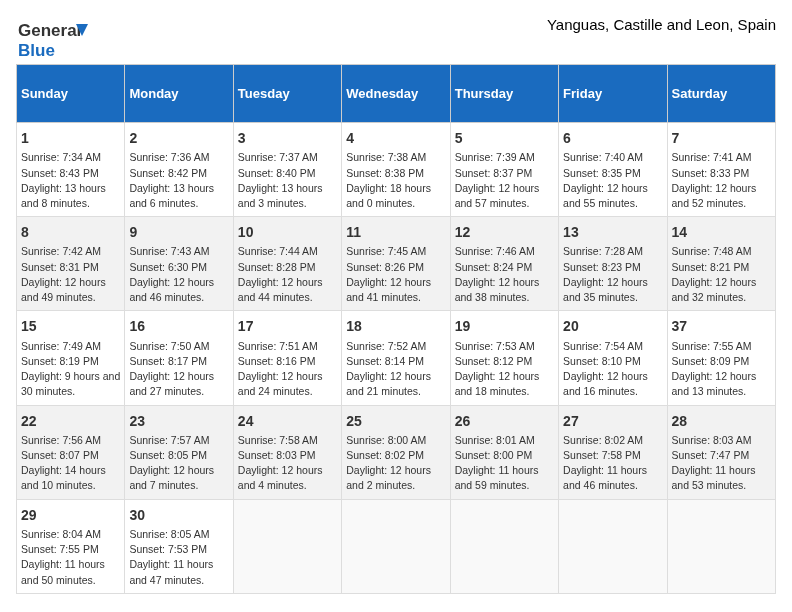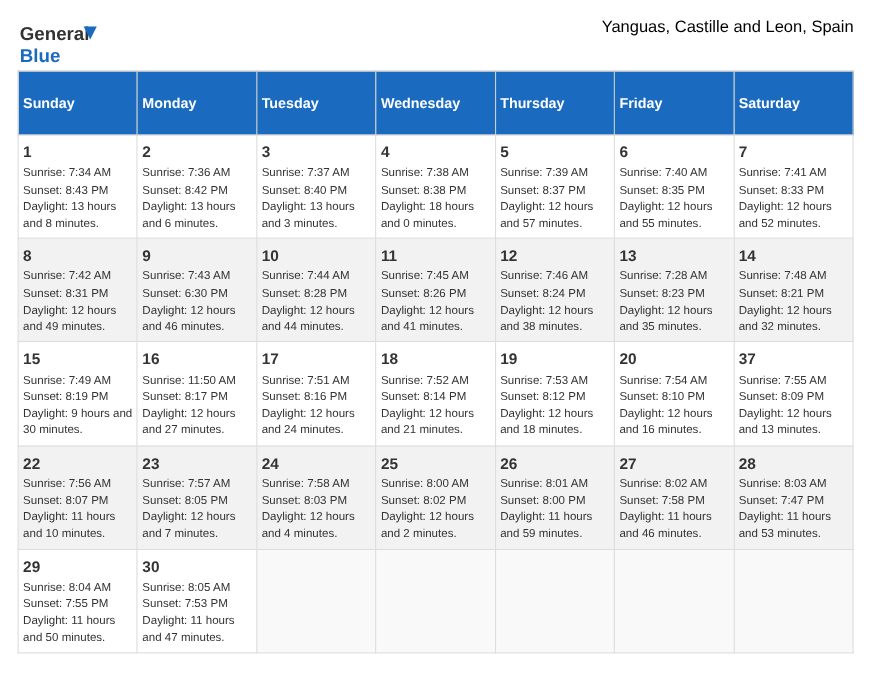--- a/index.html
+++ b/index.html
@@ -112,29 +112,29 @@
         <td><span class="day-num">8</span><span>Sunrise: 7:42 AM</span><br><span>Sunset: 8:31 PM</span><br><span>Daylight: 12 hours and 49 minutes.</span></td>
         <td><span class="day-num">9</span><span>Sunrise: 7:43 AM</span><br><span>Sunset: 6:30 PM</span><br><span>Daylight: 12 hours and 46 minutes.</span></td>
         <td><span class="day-num">10</span><span>Sunrise: 7:44 AM</span><br><span>Sunset: 8:28 PM</span><br><span>Daylight: 12 hours and 44 minutes.</span></td>
         <td><span class="day-num">11</span><span>Sunrise: 7:45 AM</span><br><span>Sunset: 8:26 PM</span><br><span>Daylight: 12 hours and 41 minutes.</span></td>
         <td><span class="day-num">12</span><span>Sunrise: 7:46 AM</span><br><span>Sunset: 8:24 PM</span><br><span>Daylight: 12 hours and 38 minutes.</span></td>
         <td><span class="day-num">13</span><span>Sunrise: 7:28 AM</span><br><span>Sunset: 8:23 PM</span><br><span>Daylight: 12 hours and 35 minutes.</span></td>
         <td><span class="day-num">14</span><span>Sunrise: 7:48 AM</span><br><span>Sunset: 8:21 PM</span><br><span>Daylight: 12 hours and 32 minutes.</span></td>
       </tr>
       <tr>
         <td><span class="day-num">15</span><span>Sunrise: 7:49 AM</span><br><span>Sunset: 8:19 PM</span><br><span>Daylight: 9 hours and 30 minutes.</span></td>
-        <td><span class="day-num">16</span><span>Sunrise: 11:50 AM</span><br><span>Sunset: 8:17 PM</span><br><span>Daylight: 12 hours and 27 minutes.</span></td>
+        <td><span class="day-num">16</span><span>Sunrise: 7:50 AM</span><br><span>Sunset: 8:17 PM</span><br><span>Daylight: 12 hours and 27 minutes.</span></td>
         <td><span class="day-num">17</span><span>Sunrise: 7:51 AM</span><br><span>Sunset: 8:16 PM</span><br><span>Daylight: 12 hours and 24 minutes.</span></td>
         <td><span class="day-num">18</span><span>Sunrise: 7:52 AM</span><br><span>Sunset: 8:14 PM</span><br><span>Daylight: 12 hours and 21 minutes.</span></td>
         <td><span class="day-num">19</span><span>Sunrise: 7:53 AM</span><br><span>Sunset: 8:12 PM</span><br><span>Daylight: 12 hours and 18 minutes.</span></td>
         <td><span class="day-num">20</span><span>Sunrise: 7:54 AM</span><br><span>Sunset: 8:10 PM</span><br><span>Daylight: 12 hours and 16 minutes.</span></td>
         <td><span class="day-num">37</span><span>Sunrise: 7:55 AM</span><br><span>Sunset: 8:09 PM</span><br><span>Daylight: 12 hours and 13 minutes.</span></td>
       </tr>
       <tr>
-        <td><span class="day-num">22</span><span>Sunrise: 7:56 AM</span><br><span>Sunset: 8:07 PM</span><br><span>Daylight: 11 hours and 10 minutes.</span></td>
+        <td><span class="day-num">22</span><span>Sunrise: 7:56 AM</span><br><span>Sunset: 8:07 PM</span><br><span>Daylight: 14 hours and 10 minutes.</span></td>
         <td><span class="day-num">23</span><span>Sunrise: 7:57 AM</span><br><span>Sunset: 8:05 PM</span><br><span>Daylight: 12 hours and 7 minutes.</span></td>
         <td><span class="day-num">24</span><span>Sunrise: 7:58 AM</span><br><span>Sunset: 8:03 PM</span><br><span>Daylight: 12 hours and 4 minutes.</span></td>
         <td><span class="day-num">25</span><span>Sunrise: 8:00 AM</span><br><span>Sunset: 8:02 PM</span><br><span>Daylight: 12 hours and 2 minutes.</span></td>
         <td><span class="day-num">26</span><span>Sunrise: 8:01 AM</span><br><span>Sunset: 8:00 PM</span><br><span>Daylight: 11 hours and 59 minutes.</span></td>
         <td><span class="day-num">27</span><span>Sunrise: 8:02 AM</span><br><span>Sunset: 7:58 PM</span><br><span>Daylight: 11 hours and 46 minutes.</span></td>
         <td><span class="day-num">28</span><span>Sunrise: 8:03 AM</span><br><span>Sunset: 7:47 PM</span><br><span>Daylight: 11 hours and 53 minutes.</span></td>
       </tr>
       <tr>
         <td><span class="day-num">29</span><span>Sunrise: 8:04 AM</span><br><span>Sunset: 7:55 PM</span><br><span>Daylight: 11 hours and 50 minutes.</span></td>
         <td><span class="day-num">30</span><span>Sunrise: 8:05 AM</span><br><span>Sunset: 7:53 PM</span><br><span>Daylight: 11 hours and 47 minutes.</span></td>

